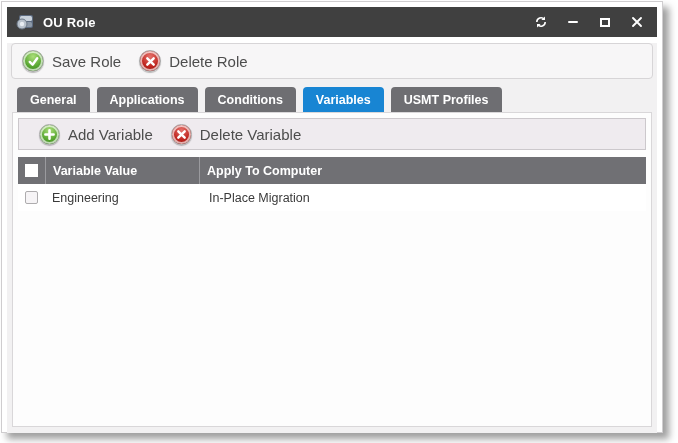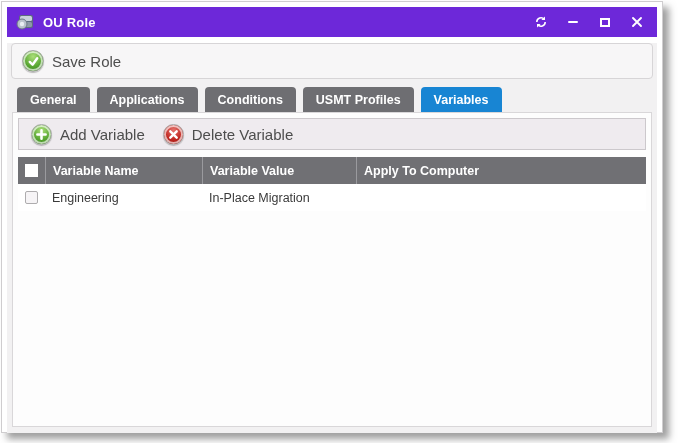--- a/index.html
+++ b/index.html
@@ -9,21 +9,21 @@
   .window {
     position:absolute; left:1px; top:1px; width:662px; height:432px;
     background:#ffffff; border:1px solid #cscsc;
     border:1px solid #cfcdcf;
     box-shadow:6px 6px 7px rgba(80,80,80,0.55);
     padding:5px;
   }
 
   
   .titlebar {
-    height:30px; background:#6d28d9; display:flex; align-items:center;
+    height:30px; background:#404040; display:flex; align-items:center;
     padding:0 8px; color:#fff;
   }
   .app-icon { width:20px; height:18px; display:inline-block; }
   .title-text { font-size:13px; font-weight:bold; margin-left:8px; letter-spacing:.2px; }
   .win-controls { margin-left:auto; display:flex; align-items:center; gap:16px; margin-right:4px; }
   .win-btn { width:16px; height:16px; display:flex; align-items:center; justify-content:center; cursor:default; }
   .min-glyph { width:10px; height:2px; background:#fff; border-radius:1px; }
   .max-glyph { width:10px; height:9px; border:2px solid #fff; }
 
   
@@ -53,21 +53,21 @@
   }
   .tab.active { background:#1885d3; }
 
   
   .tab-panel {
     background:#fdfdfd; border:1px solid #d9d7d9; margin:0 1px;
     height:315px; padding:5px;
   }
   .toolbar2 {
     background:#efebef; border:1px solid #ccc8cc; height:32px;
-    display:flex; align-items:center; padding:0 12px; gap:18px; margin-bottom:7px;
+    display:flex; align-items:center; padding:0 20px; gap:18px; margin-bottom:7px;
   }
   .toolbar2 .orb { width:21px; height:21px; }
 
   
   .grid-header {
     display:flex; background:#707074; color:#fff; height:27px;
     align-items:stretch; font-size:12.5px; font-weight:bold;
   }
   .hcell { display:flex; align-items:center; padding-left:7px; }
   .col-check { width:27px; justify-content:center; padding-left:0; }
@@ -130,28 +130,36 @@
 
       <div class="toolbar1">
         <div class="tool-btn">
           <span class="orb green">
             <svg width="13" height="13" viewBox="0 0 14 14">
               <path d="M3 7.5 L6 10.5 L11 3.5" stroke="#fff" stroke-width="2.6" fill="none" stroke-linecap="round" stroke-linejoin="round"></path>
             </svg>
           </span>
           <span>Save Role</span>
         </div>
+        <div class="tool-btn">
+          <span class="orb red">
+            <svg width="11" height="11" viewBox="0 0 12 12">
+              <path d="M2.5 2.5 L9.5 9.5 M9.5 2.5 L2.5 9.5" stroke="#fff" stroke-width="2.6" stroke-linecap="round"></path>
+            </svg>
+          </span>
+          <span>Delete Role</span>
+        </div>
       </div>
 
       <div class="tabs">
         <div class="tab">General</div>
         <div class="tab">Applications</div>
         <div class="tab">Conditions</div>
+        <div class="tab active">Variables</div>
         <div class="tab">USMT Profiles</div>
-        <div class="tab active">Variables</div>
       </div>
 
       <div class="tab-panel">
 
         <div class="toolbar2">
           <div class="tool-btn">
             <span class="orb green">
               <svg width="11" height="11" viewBox="0 0 12 12">
                 <path d="M6 1.5 V10.5 M1.5 6 H10.5" stroke="#fff" stroke-width="2.8" stroke-linecap="round"></path>
               </svg>
@@ -165,21 +173,20 @@
               </svg>
             </span>
             <span>Delete Variable</span>
           </div>
         </div>
 
         <div class="grid-header">
           <div class="hcell col-check">
               <span class="cb-header"></span>
             </div>
-          <div class="hcell col-1">Variable Name</div>
           <div class="hcell col-2">Variable Value</div>
           <div class="hcell col-3">Apply To Computer</div>
         </div>
 
         <div class="grid-row">
           <div class="rcell col-check" style="justify-content:center; padding-left:0;">
               <span class="cb-row"></span>
             </div>
           <div class="rcell col-1">Engineering</div>
           <div class="rcell col-4">In-Place Migration</div>

